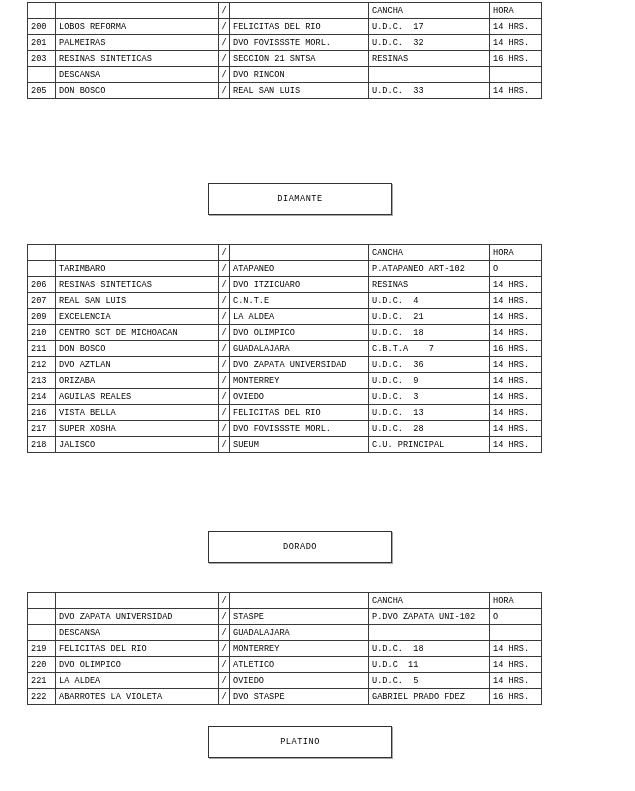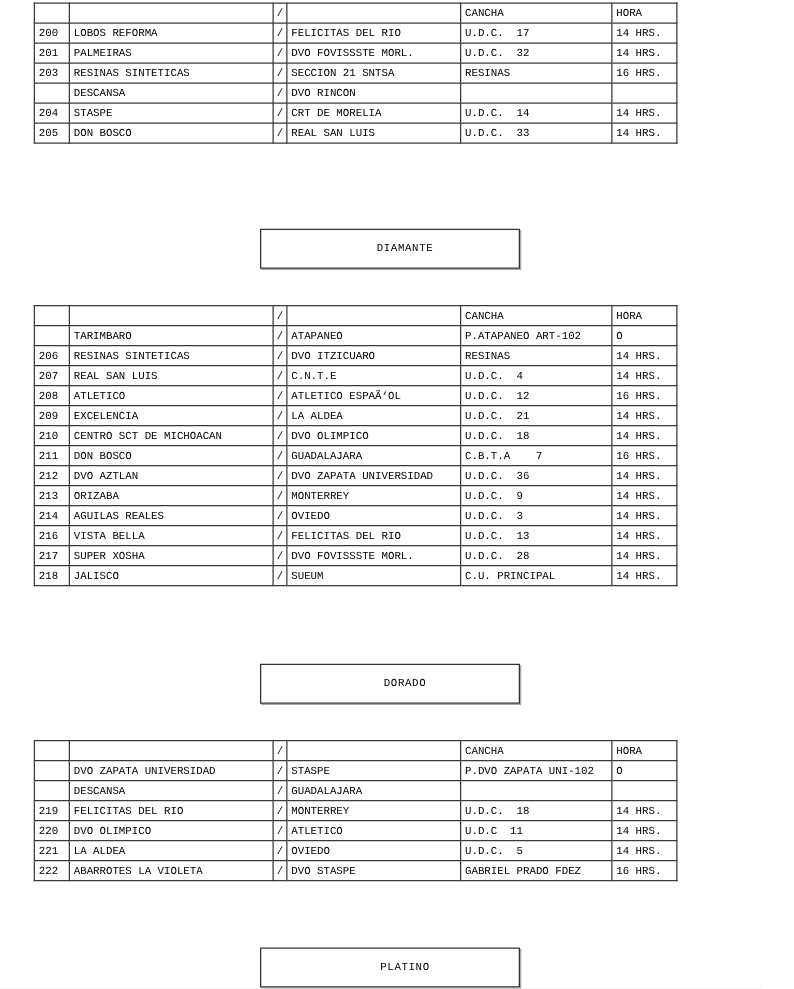--- a/index.html
+++ b/index.html
@@ -42,25 +42,24 @@
     left:208px;
     width:182px;
     height:30px;
     border:1px solid #333;
     box-shadow:1px 1px 0 rgba(0,0,0,0.35);
     background:#fff;
     display:flex;
     align-items:center;
     justify-content:center;
     letter-spacing:0.5px;
-    padding-left:24px;
   }
   .banner-diamante{top:183px;}
   .banner-dorado{top:531px;text-align:center;}
-  .banner-platino{top:758px;}
+  .banner-platino{top:726px;}
 </style>
 </head>
 <body>
 
 <div class="page">
 
   <table class="fixture t0">
       <colgroup>
         <col style="width: 28px;">
         <col style="width: 163px;">
@@ -106,28 +105,20 @@
         </tr>
         <tr>
           <td></td>
           <td>DESCANSA</td>
           <td class="sep">/</td>
           <td>DVO RINCON</td>
           <td></td>
           <td></td>
         </tr>
         <tr>
-          <td>204</td>
-          <td>STASPE</td>
-          <td class="sep">/</td>
-          <td>CRT DE MORELIA</td>
-          <td>U.D.C.  14</td>
-          <td>14 HRS.</td>
-        </tr>
-        <tr>
           <td>205</td>
           <td>DON BOSCO</td>
           <td class="sep">/</td>
           <td>REAL SAN LUIS</td>
           <td>U.D.C.  33</td>
           <td>14 HRS.</td>
         </tr>
       </tbody>
     </table>
 
@@ -173,28 +164,20 @@
         </tr>
         <tr>
           <td>207</td>
           <td>REAL SAN LUIS</td>
           <td class="sep">/</td>
           <td>C.N.T.E</td>
           <td>U.D.C.  4</td>
           <td>14 HRS.</td>
         </tr>
         <tr>
-          <td>208</td>
-          <td>ATLETICO</td>
-          <td class="sep">/</td>
-          <td>ATLETICO ESPAÃ‘OL</td>
-          <td>U.D.C.  12</td>
-          <td>16 HRS.</td>
-        </tr>
-        <tr>
           <td>209</td>
           <td>EXCELENCIA</td>
           <td class="sep">/</td>
           <td>LA ALDEA</td>
           <td>U.D.C.  21</td>
           <td>14 HRS.</td>
         </tr>
         <tr>
           <td>210</td>
           <td>CENTRO SCT DE MICHOACAN</td>

